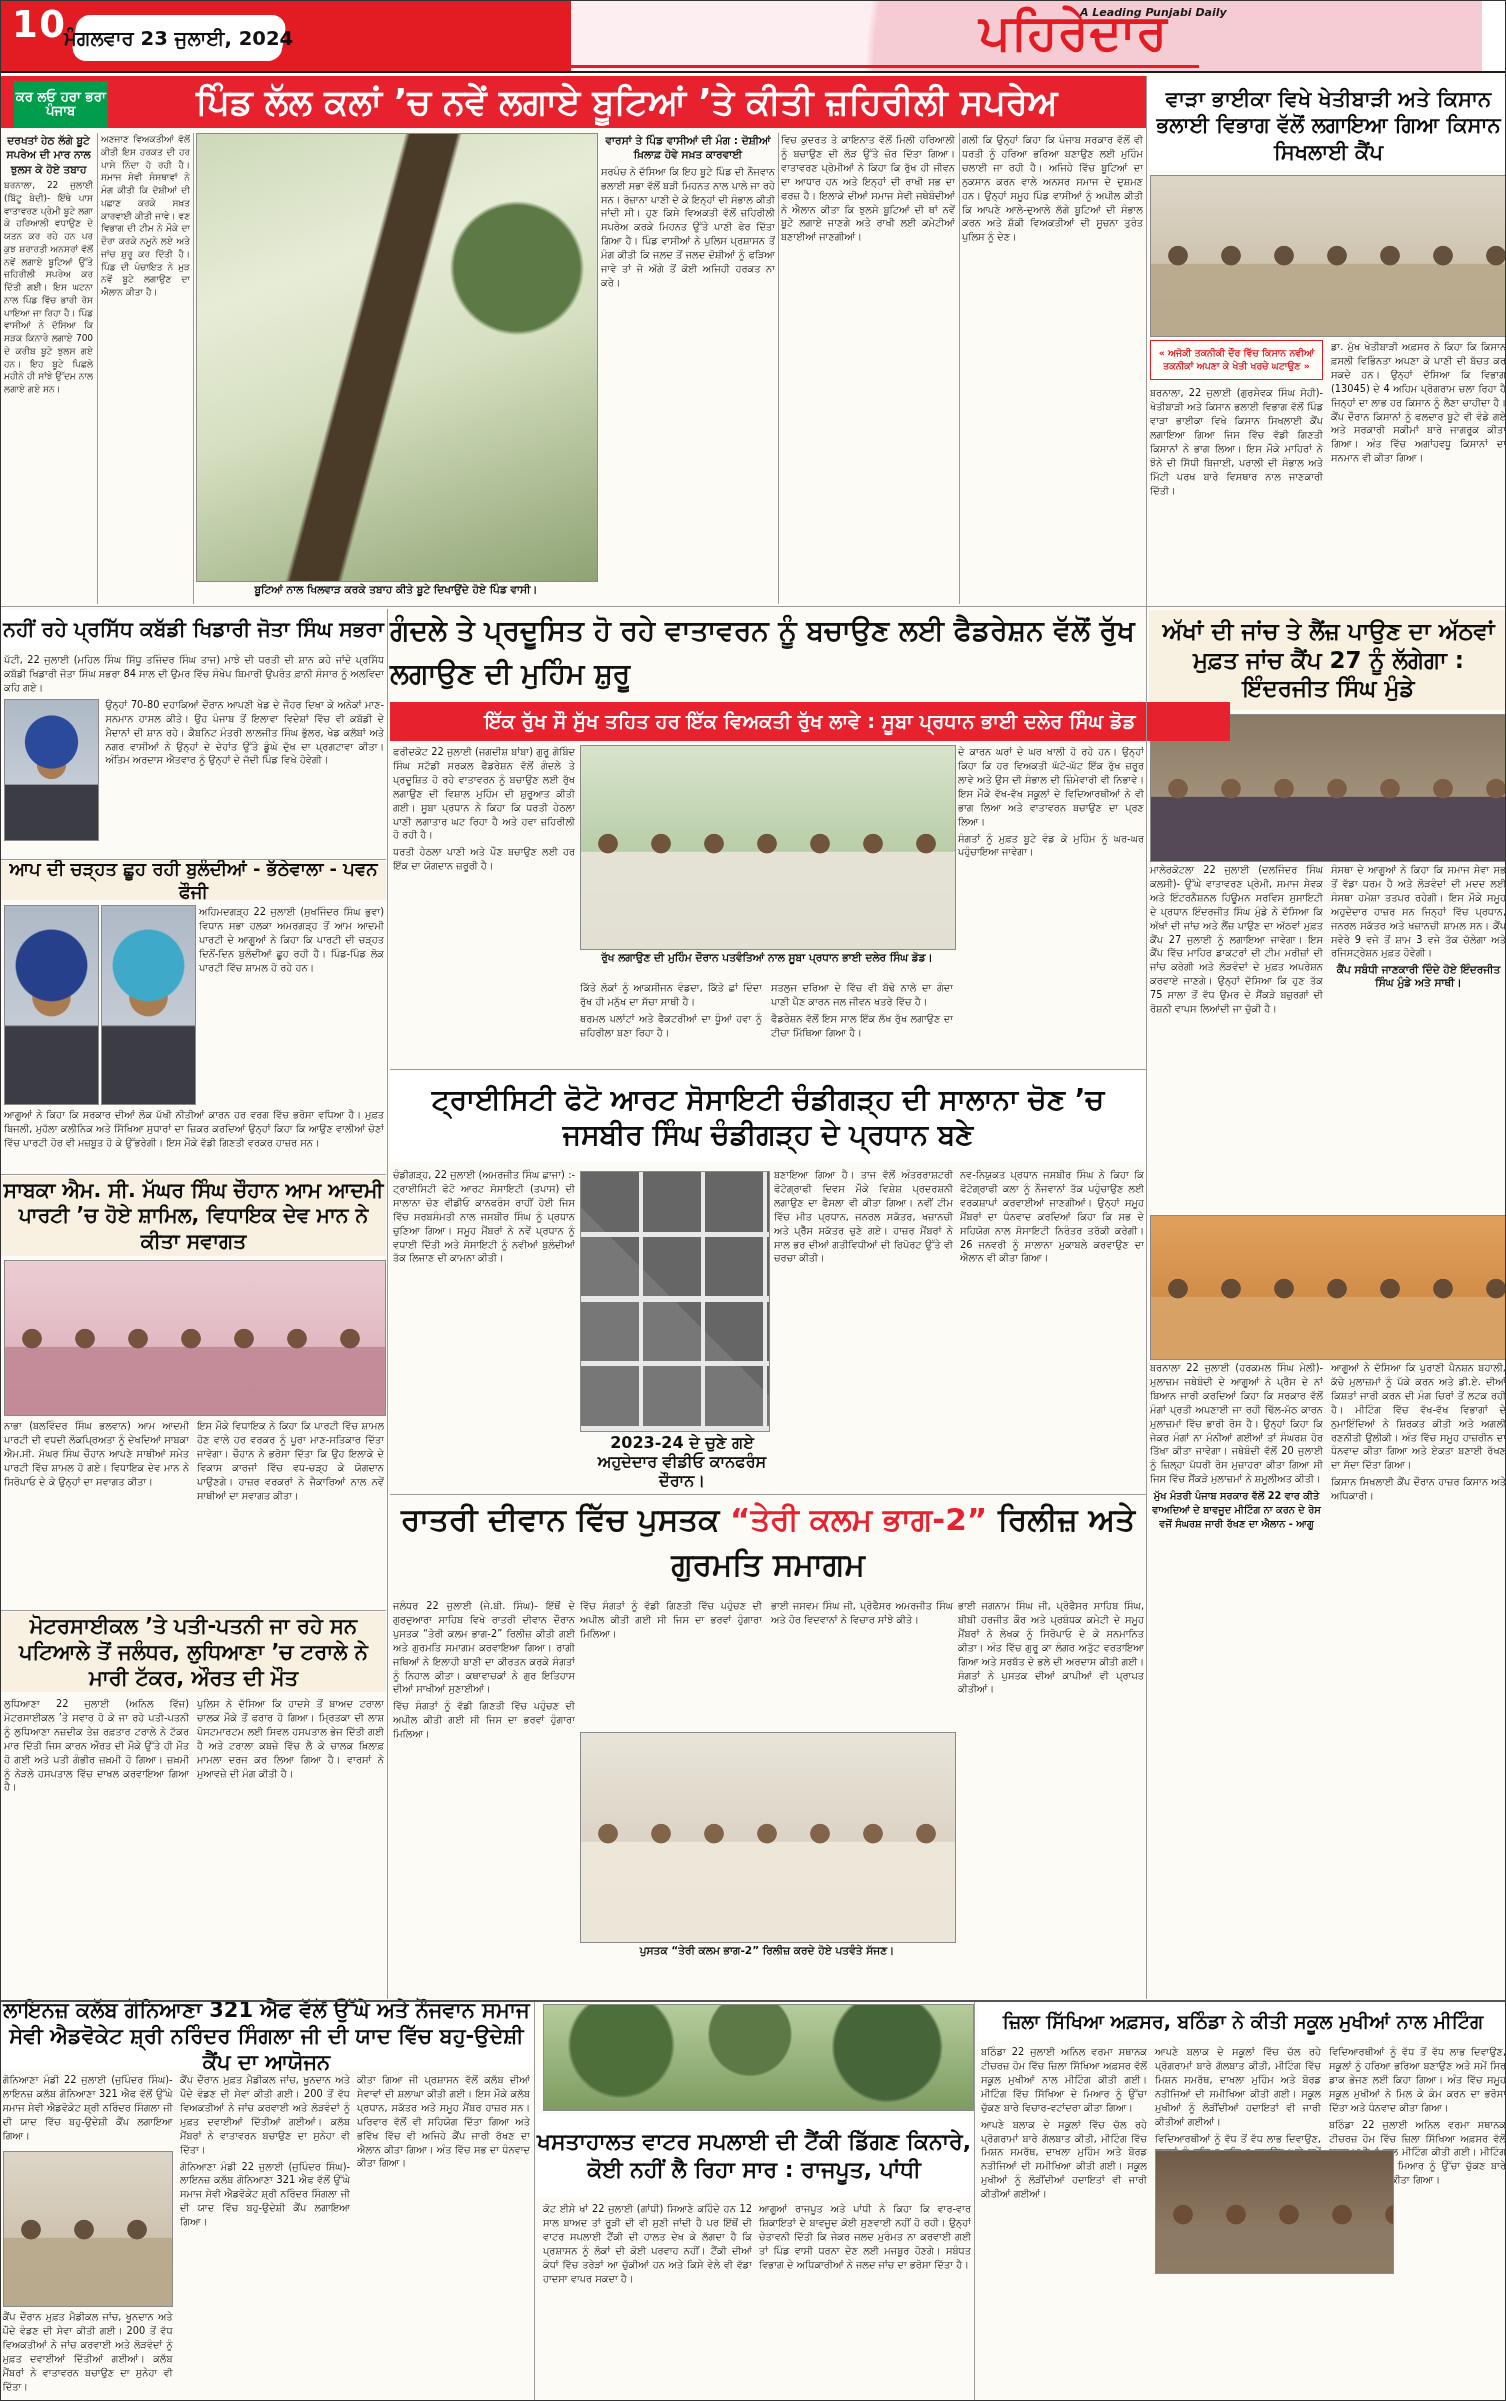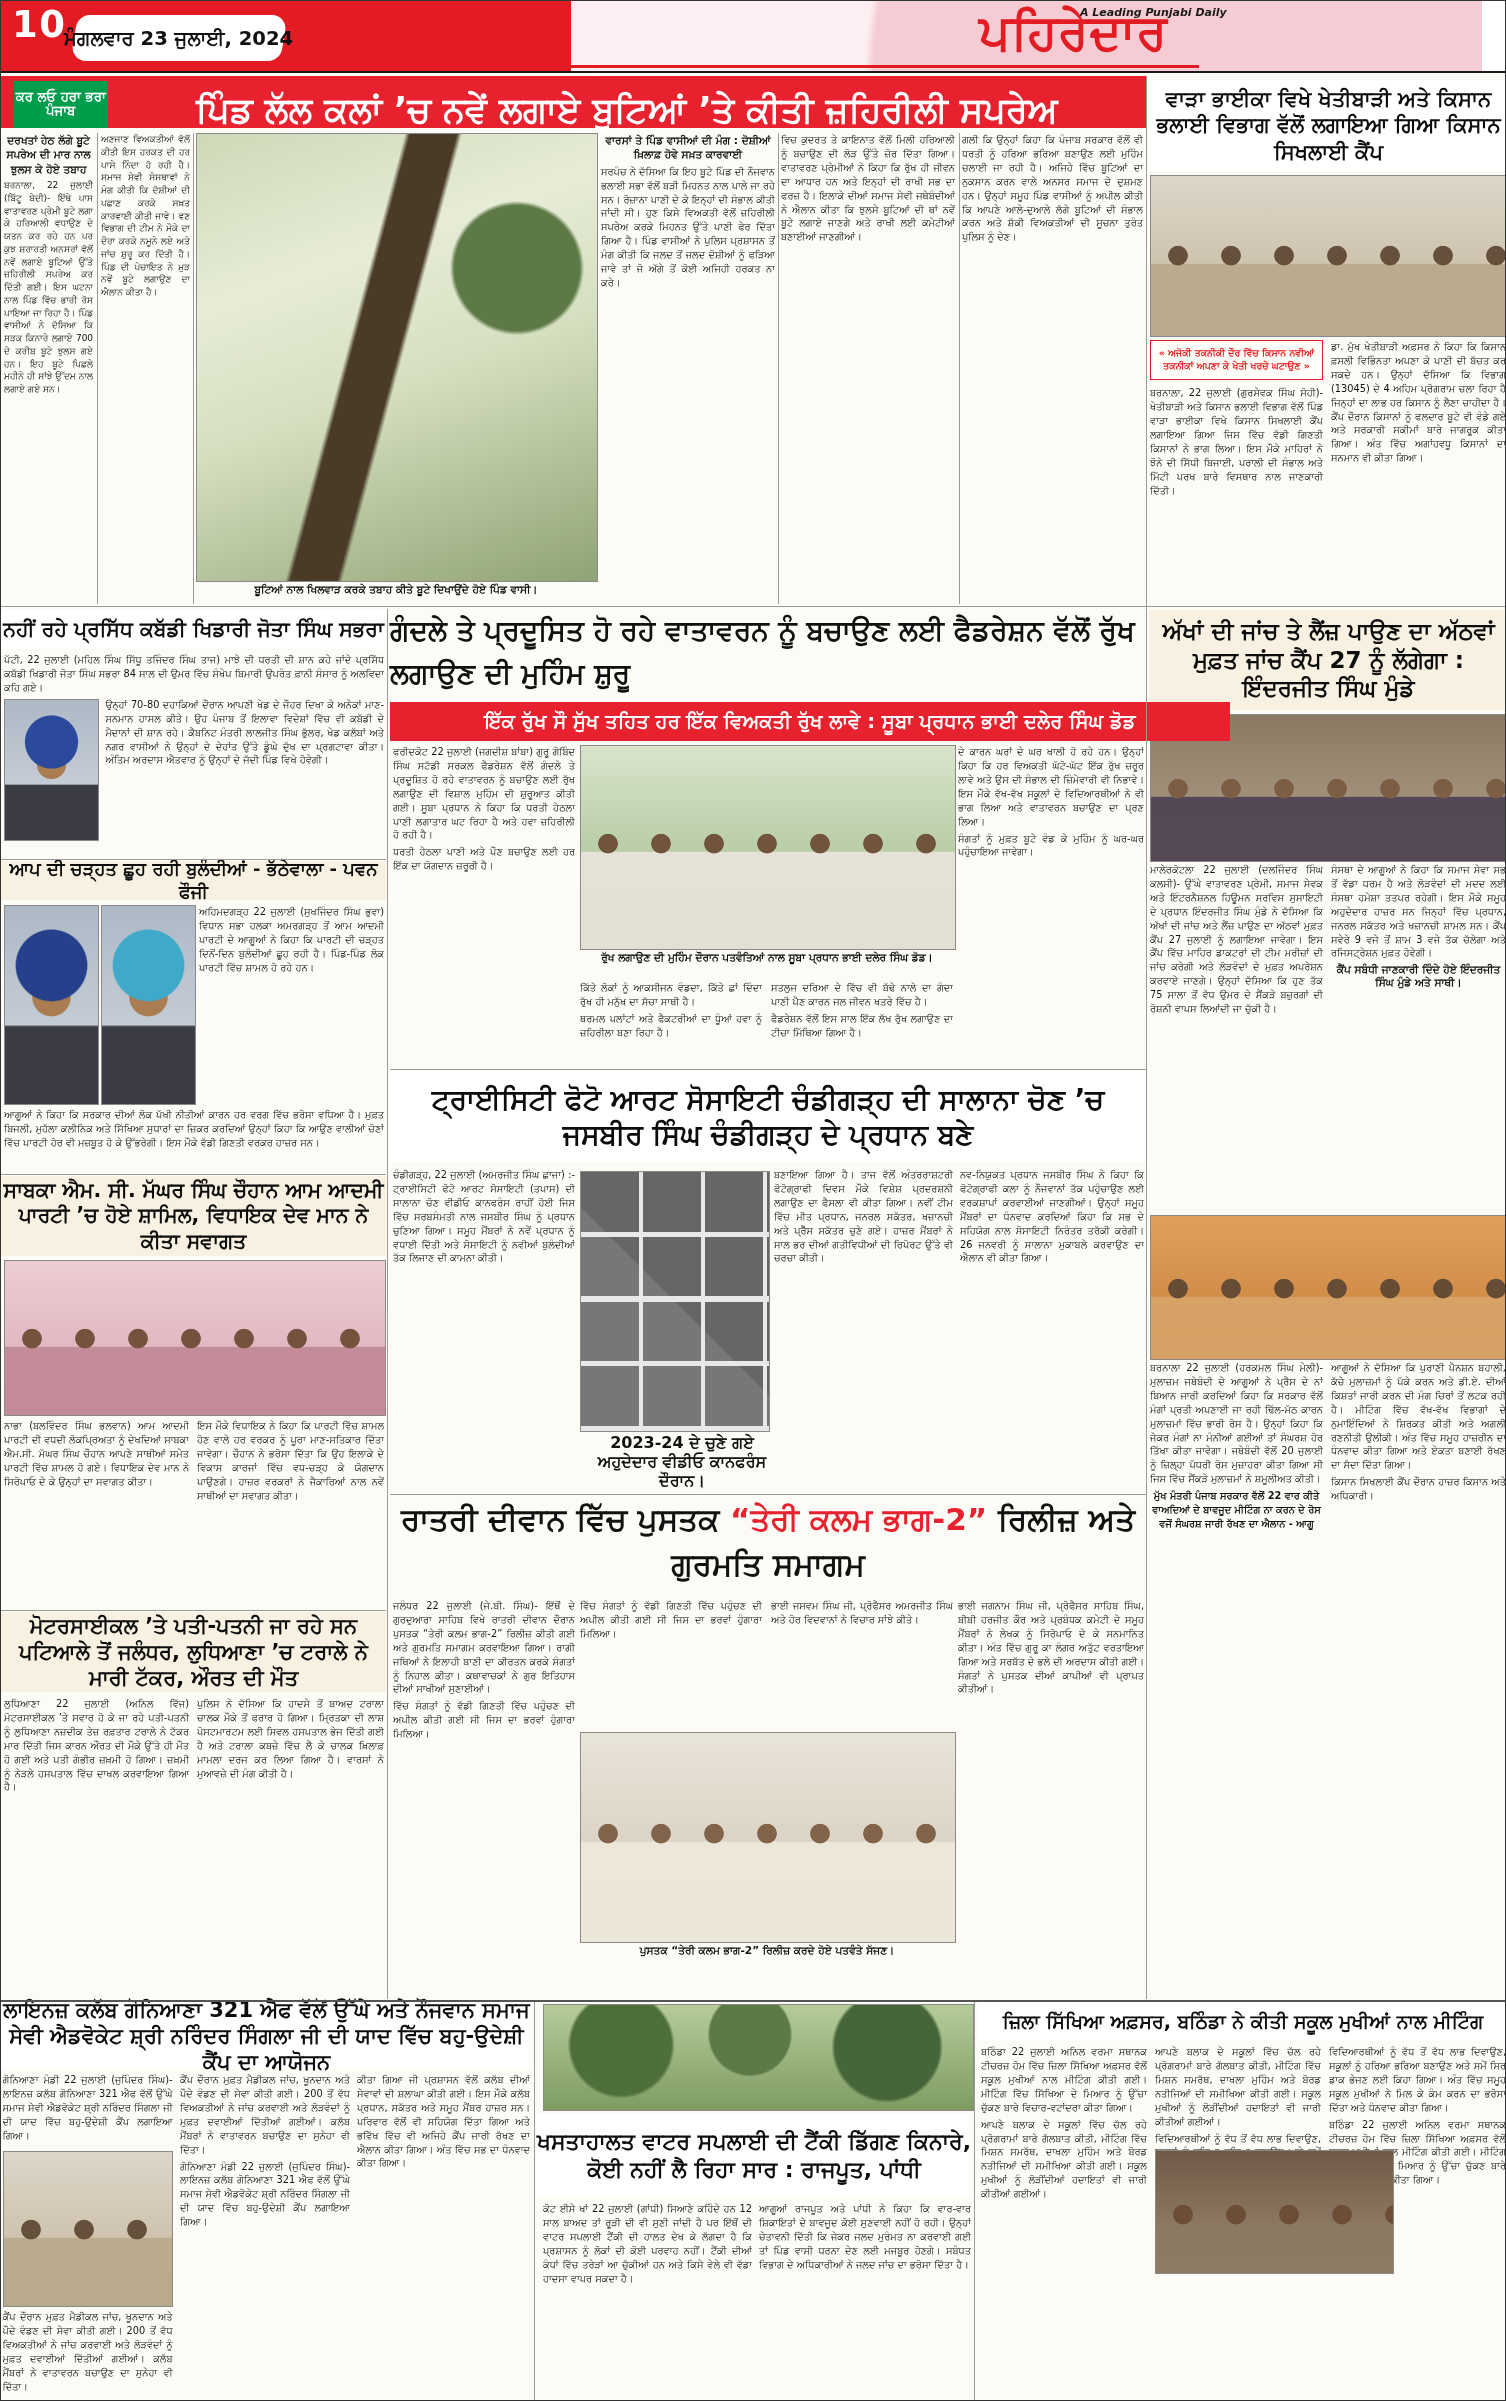--- a/index.html
+++ b/index.html
@@ -14,21 +14,21 @@
   .pageno{position:absolute;left:11px;top:1.6px;font-size:37px;font-weight:bold;color:#fff;letter-spacing:1.6px;}
   .datepill{position:absolute;left:72px;top:12.6px;width:210px;height:46px;background:#fff;border:1.6px solid #e31b23;border-radius:12.6px 17.3px 12.6px 17.3px;transform:skewX(-10deg);display:flex;align-items:center;justify-content:center;}
   .datepill span{transform:skewX(10deg);font-size:19.6px;font-weight:bold;color:#111;white-space:nowrap;}
   .hdr-right{position:absolute;left:570px;top:0;width:911px;height:100%;background:radial-gradient(circle at 88% 120%,#f6ccd4 0 62%,#fdeef1 63% 100%);}
   .masthead{position:absolute;left:408px;top:4.7px;font-size:49px;font-weight:bold;color:#e31b23;line-height:1.1;letter-spacing:0.8px;}
   .tagline{position:absolute;left:509px;top:4.7px;font-size:11px;font-style:italic;font-weight:bold;color:#1a1a1a;}
   .hdr-underline{position:absolute;left:0;bottom:3.1px;width:628px;height:3.1px;background:#e31b23;}
   
   .banner{left:0;top:75px;width:1145px;height:52px;background:#e8212e;display:flex;align-items:flex-end;}
   .kicker{margin-left:12.6px;width:91px;height:44px;background:#009e4c;color:#fff;font-weight:bold;font-size:13.3px;line-height:1.1;display:flex;align-items:center;justify-content:center;text-align:center;padding:1.6px;}
-  .banner h1{flex:1;margin:0;color:#fff;font-size:35px;font-weight:bold;text-align:center;line-height:1.0;white-space:nowrap;}
+  .banner h1{flex:1;margin:8px;color:#fff;font-size:35px;font-weight:bold;text-align:center;line-height:1.0;white-space:nowrap;}
   
   .bodytxt{font-size:9.8px;line-height:1.42;text-align:justify;color:#141414;}
   .bodytxt.sm{font-size:9px;}
   .bodytxt p{margin:0 0 3.1px 0;}
   .subhead-bold{font-weight:bold;font-size:10.6px;line-height:1.35;text-align:center;margin:0 0 4.7px 0;}
   .headline{font-weight:bold;color:#0d0d0d;background:#f8f1e1;display:flex;align-items:center;justify-content:center;text-align:center;line-height:1.25;}
   .caption{font-weight:bold;font-size:10.6px;text-align:center;line-height:1.2;}
   .redband{background:#e8212e;color:#fff;font-weight:bold;display:flex;align-items:center;justify-content:center;font-size:19.6px;}
   .red{color:#e8212e;}
   .bold-center{font-weight:bold;text-align:center;}

